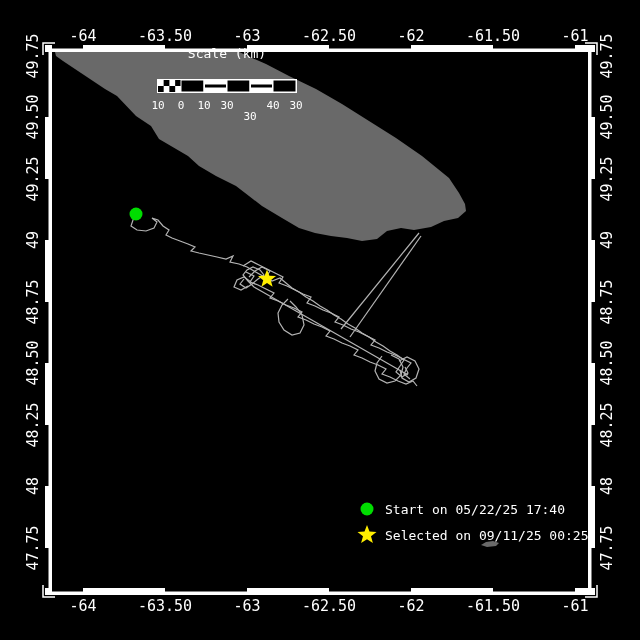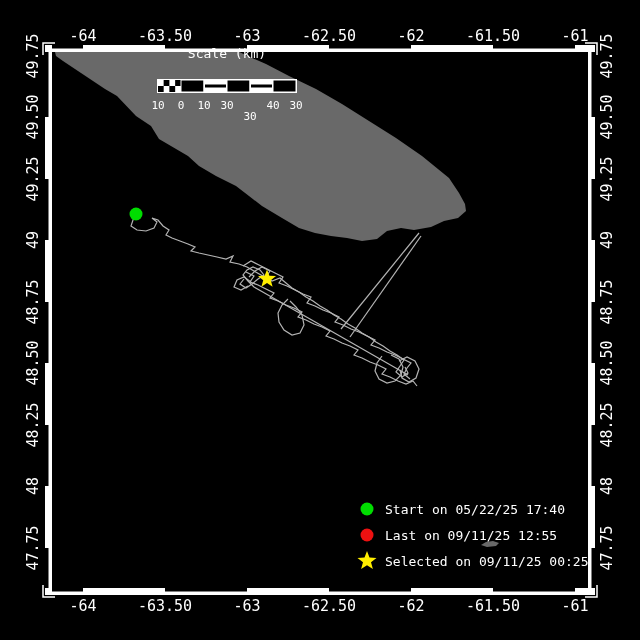--- a/index.html
+++ b/index.html
@@ -158,25 +158,19 @@
 
   <div class="legend">
     <div class="legend-row">
       <svg class="lmark" width="22" height="22" viewBox="-11 -11 22 22">
         <circle cx="0" cy="0" r="6.5" fill="#00dd00"></circle>
       </svg>
       <span class="ltext">Start on 05/22/25 17:40</span>
     </div>
     <div class="legend-row">
       <svg class="lmark" width="22" height="22" viewBox="-11 -11 22 22">
-        <circle cx="0" cy="0" r="6.5" fill="#ee1111"></circle>
-      </svg>
-      <span class="ltext">Last on 09/11/25 12:55</span>
-    </div>
-    <div class="legend-row">
-      <svg class="lmark" width="22" height="22" viewBox="-11 -11 22 22">
         <polygon points="0,-10 2.5,-3.4 9.5,-3.1 4,1.3 5.9,8.1 0,4.2 -5.9,8.1 -4,1.3 -9.5,-3.1 -2.5,-3.4" fill="#ffee00"></polygon>
       </svg>
       <span class="ltext">Selected on 09/11/25 00:25</span>
     </div>
   </div>
 
 </div>
 
 </body></html>

